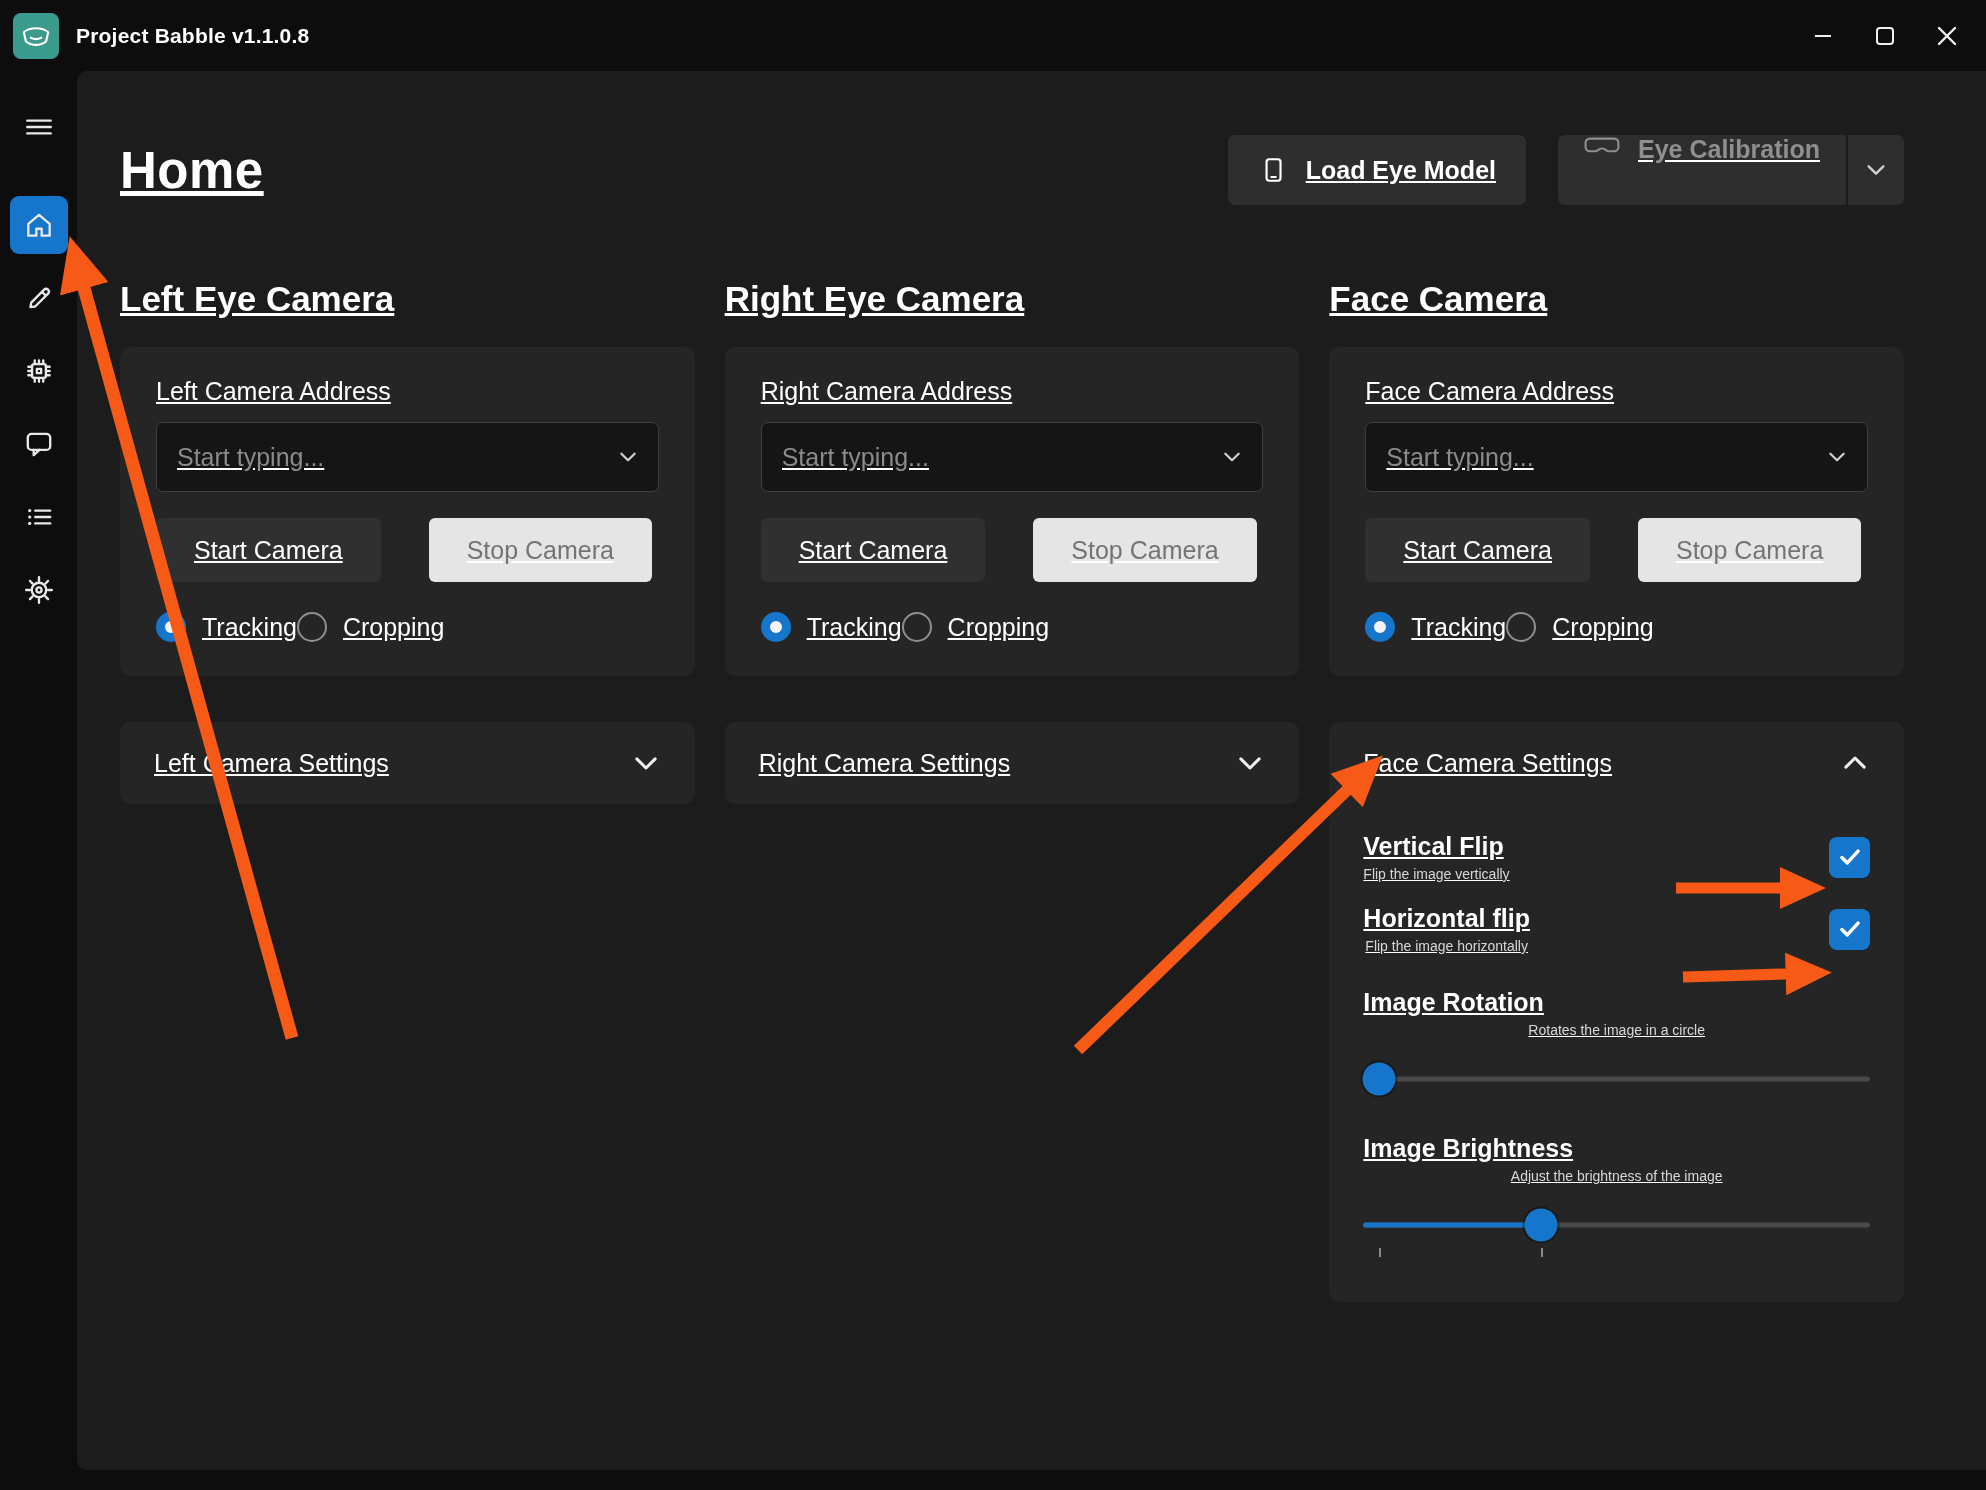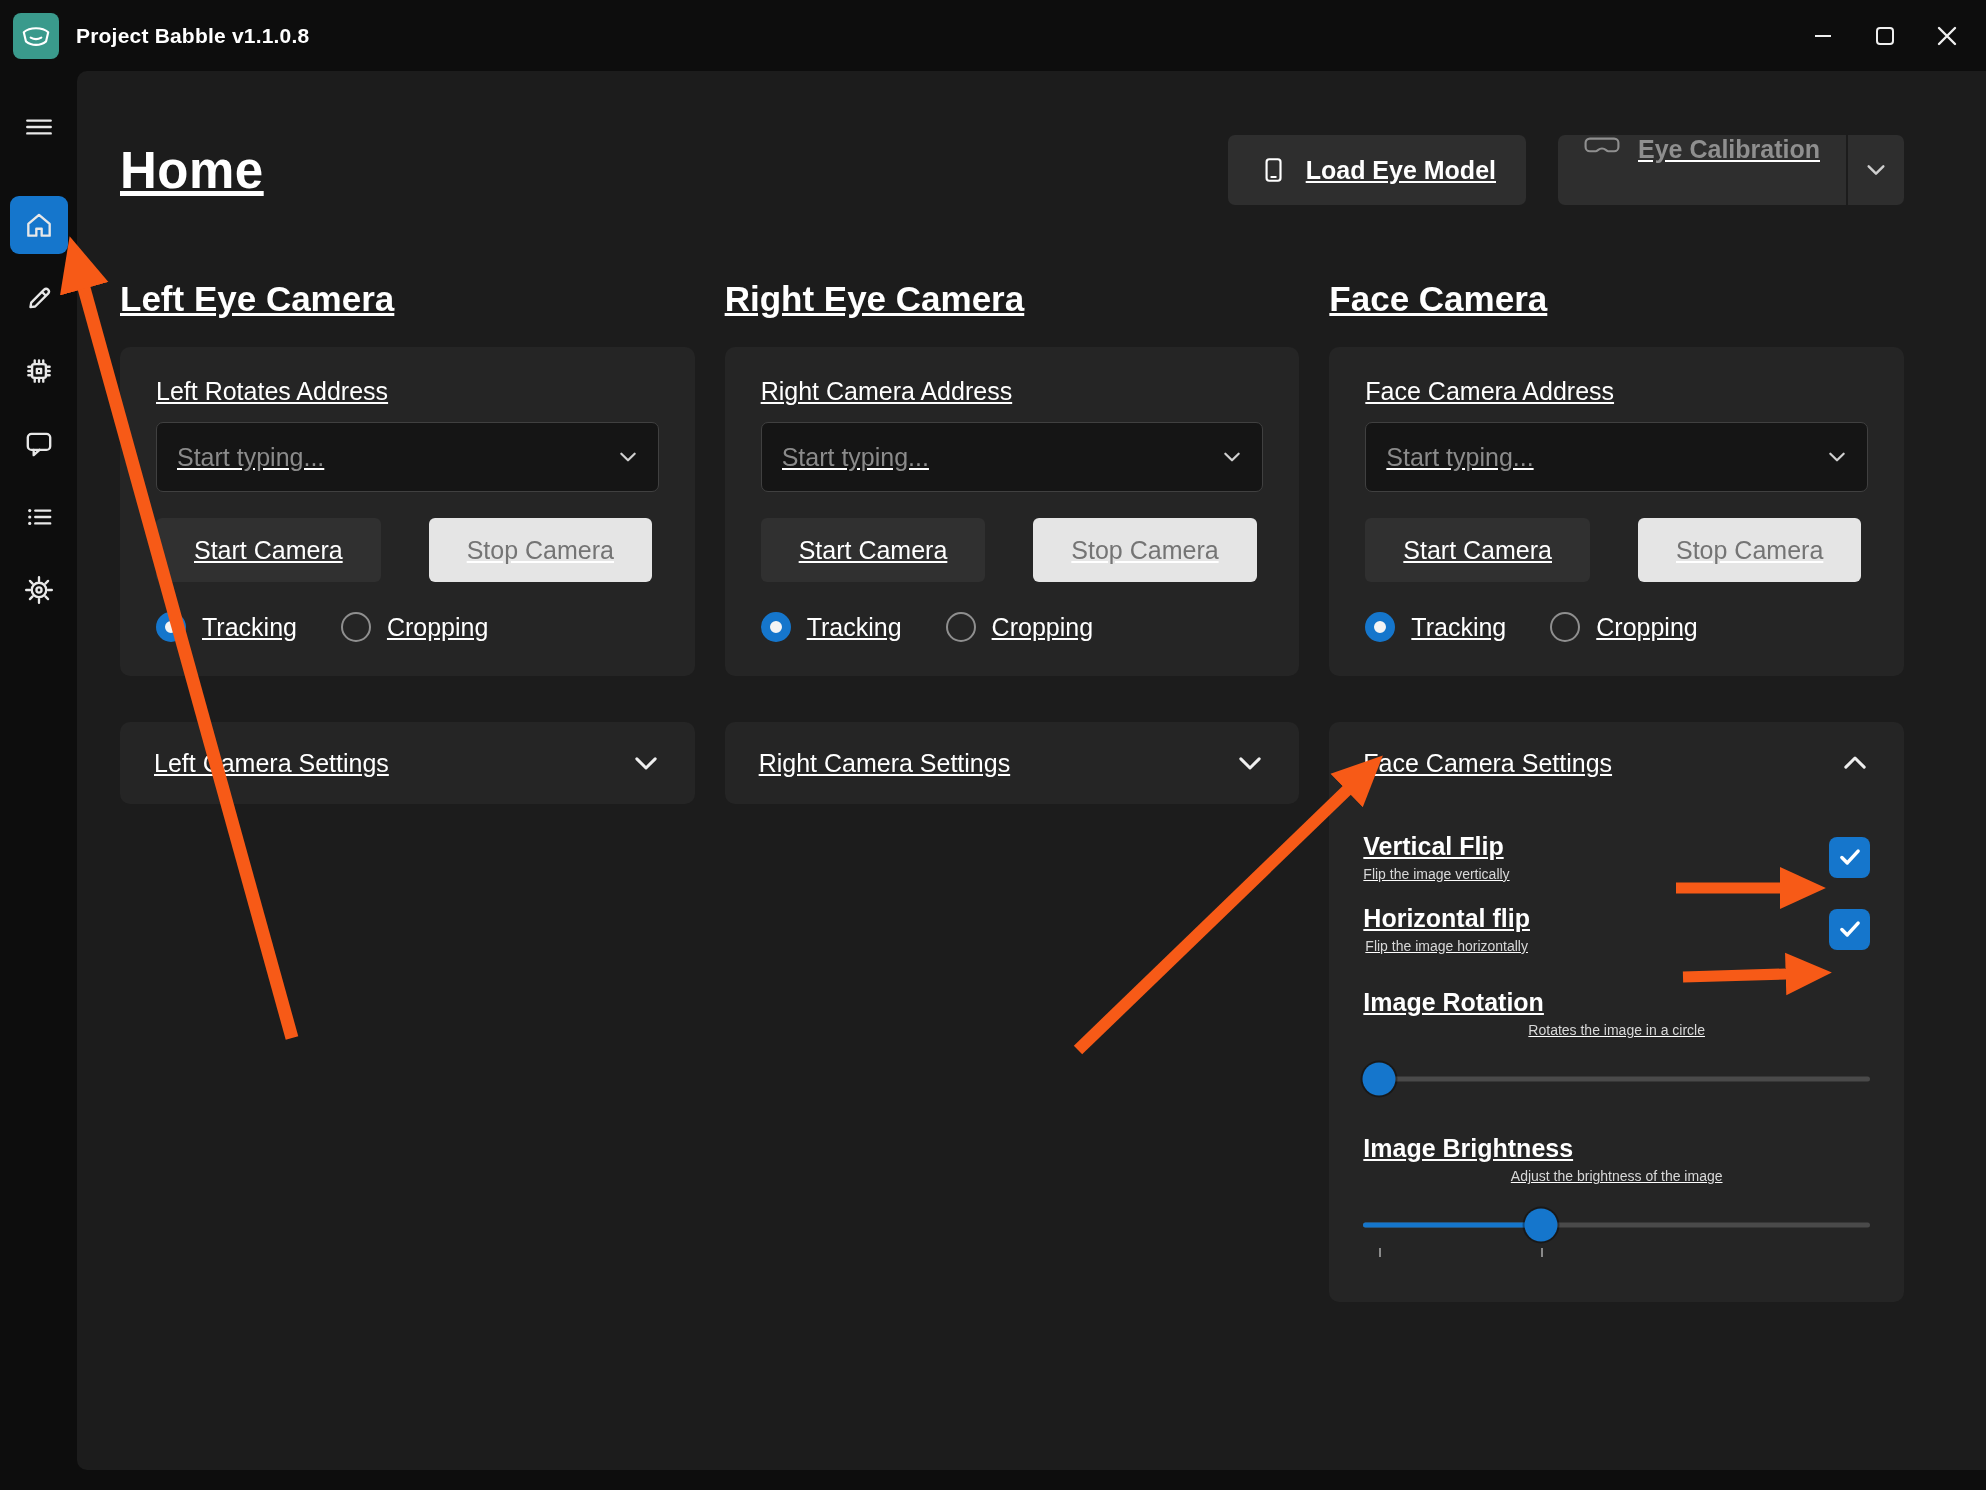--- a/index.html
+++ b/index.html
@@ -40,21 +40,21 @@
   .col-title{font-size:35px;font-weight:700;margin-bottom:28px;}
   .card{background:#252525;border-radius:10px;}
   .address-card{padding:30px 36px 34px;}
   .field-label{font-size:25px;margin-bottom:16px;}
   .combo{height:70px;background:#151515;border:1px solid #404040;border-radius:7px;display:flex;align-items:center;padding:0 20px;}
   .combo input{flex:1;background:transparent;border:none;outline:none;color:#fff;font-size:25px;min-width:0;}
   .combo input::placeholder{color:#8b8b8b;}
   .btn-row{display:flex;gap:48px;margin-top:26px;}
   .btn-cam{height:64px;padding:0 38px;background:#303030;border-radius:6px;font-size:25px;white-space:nowrap;}
   .btn-cam.disabled{background:#e5e5e5;color:#747474;cursor:default;}
-  .radio-row{display:flex;align-items:center;gap:44px;margin-top:30px;}
+  .radio-row{display:flex;align-items:center;margin-top:30px;}
   .radio-option{display:flex;align-items:center;gap:16px;font-size:25px;}
   .radio{width:30px;height:30px;border-radius:50%;flex:0 0 auto;}
   .radio.checked{border:9px solid var(--accent);background:#f4f4f4;}
   .radio.unchecked{border:2px solid #8f8f8f;background:transparent;}
 
   
   .settings-card{margin-top:46px;}
   .settings-header{display:flex;align-items:center;justify-content:space-between;padding:26px 34px;font-size:25px;}
   .settings-body{padding:6px 34px 42px;}
   .setting-row{display:flex;align-items:center;justify-content:space-between;margin-top:22px;}
@@ -178,21 +178,21 @@
         </button>
       </div>
     </div>
   </div>
 
   <div class="columns">
 
     <section class="col">
       <h2 class="col-title">Left Eye Camera</h2>
       <div class="card address-card">
-        <div class="field-label">Left Rotates Address</div>
+        <div class="field-label">Left Camera Address</div>
         <div class="combo">
           <input placeholder="Start typing..." style="">
           <svg width="20" height="20" viewBox="0 0 18 18">
               <path d="M3 6 L9 12 L15 6" fill="none" stroke="#d0d0d0" stroke-width="2" stroke-linecap="round" stroke-linejoin="round"></path>
             </svg>
         </div>
         <div class="btn-row">
           <button class="btn-cam">Start Camera</button>
           <button class="btn-cam disabled">Stop Camera</button>
         </div>

